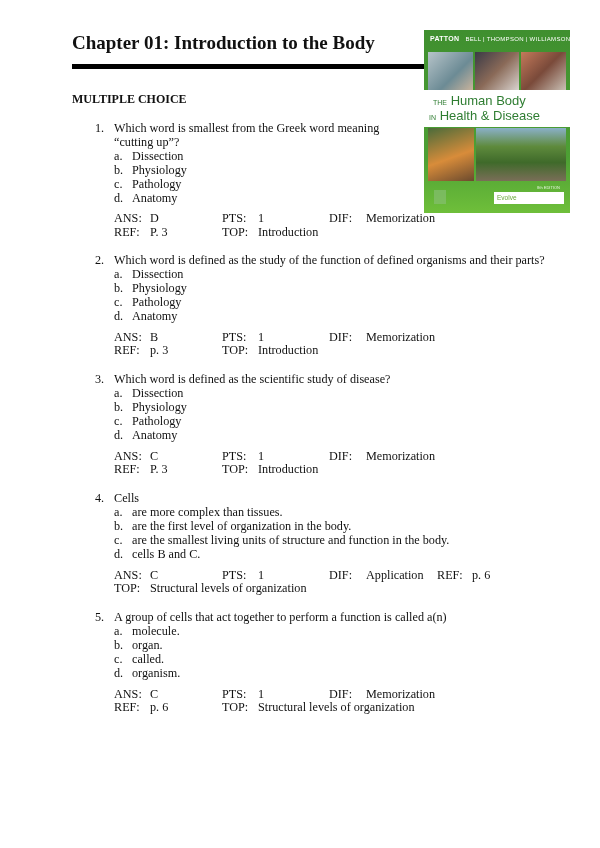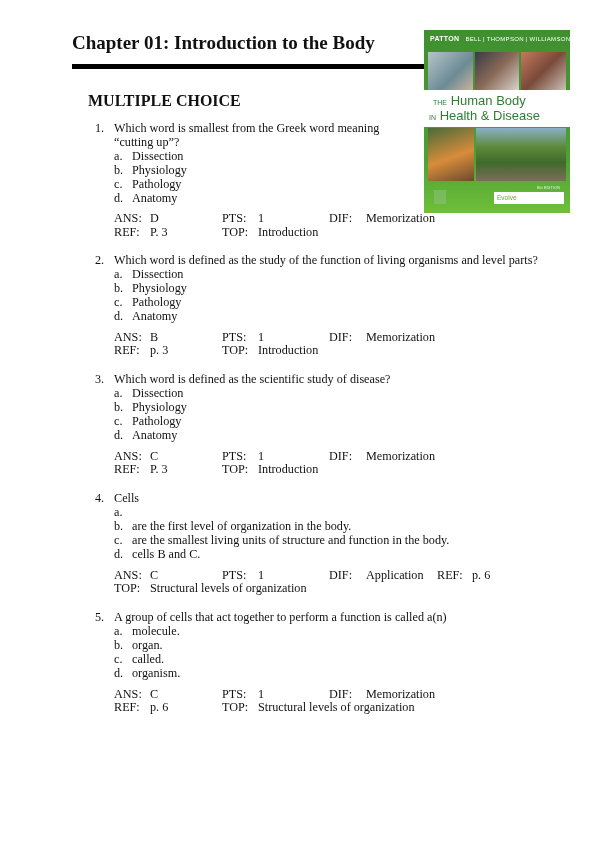--- a/index.html
+++ b/index.html
@@ -1,21 +1,21 @@
 <!DOCTYPE html>
 <html><head>
 <meta charset="utf-8">
 <style>
   html, body { margin: 0; padding: 0; background: #ffffff; }
   body { width: 600px; height: 848px; position: relative; overflow: hidden;
          font-family: "Liberation Serif", "DejaVu Serif", serif; color: #111; }
   .hdr { position: absolute; left: 72px; top: 35px; font-weight: bold; font-size: 19px; line-height: 15px; }
   .hdr div { white-space: nowrap; }
   .rule { position: absolute; left: 72px; top: 64px; width: 352px; height: 5px; background: #000; }
-  .section { position: absolute; left: 88px; top: 92px; font-weight: bold; font-size: 16px; }
+  .section { position: absolute; left: 72px; top: 92px; font-weight: bold; font-size: 12px; }
   .q { position: absolute; left: 95px; font-size: 12.2px; line-height: 13.9px; }
   .q .stem { display: flex; }
   .q .num { width: 19px; flex: none; }
   .q .stem-text { width: 300px; }
   .q.wide .stem-text { width: 440px; }
   .opt { display: flex; padding-left: 19px; }
   .opt .let { width: 18px; flex: none; }
   .meta { margin-top: 7px; padding-left: 19px; position: relative; }
   .meta .row { position: relative; height: 13.9px; white-space: nowrap; }
   .meta span { position: absolute; white-space: nowrap; }
@@ -114,21 +114,21 @@
         <span class="c1v">P. 3</span>
       <span class="c2">TOP:</span>
         <span class="c2v">Introduction</span>
     </div>
   </div>
 </div>
 
 <div class="q wide" style="top:254px;">
   <div class="stem">
       <span class="num">2.</span>
-      <span class="stem-text">Which word is defined as the study of the function of living organisms and level parts?</span>
+      <span class="stem-text">Which word is defined as the study of the function of defined organisms and their parts?</span>
     </div>
   <div class="opt">
       <span class="let">a.</span>
       <span>Dissection</span>
     </div>
   <div class="opt">
       <span class="let">b.</span>
       <span>Physiology</span>
     </div>
   <div class="opt">
@@ -196,20 +196,21 @@
   </div>
 </div>
 
 <div class="q wide" style="top:492px;">
   <div class="stem">
       <span class="num">4.</span>
       <span class="stem-text">Cells</span>
     </div>
   <div class="opt">
       <span class="let">a.</span>
+      <span>are more complex than tissues.</span>
     </div>
   <div class="opt">
       <span class="let">b.</span>
       <span>are the first level of organization in the body.</span>
     </div>
   <div class="opt">
       <span class="let">c.</span>
       <span>are the smallest living units of structure and function in the body.</span>
     </div>
   <div class="opt">

